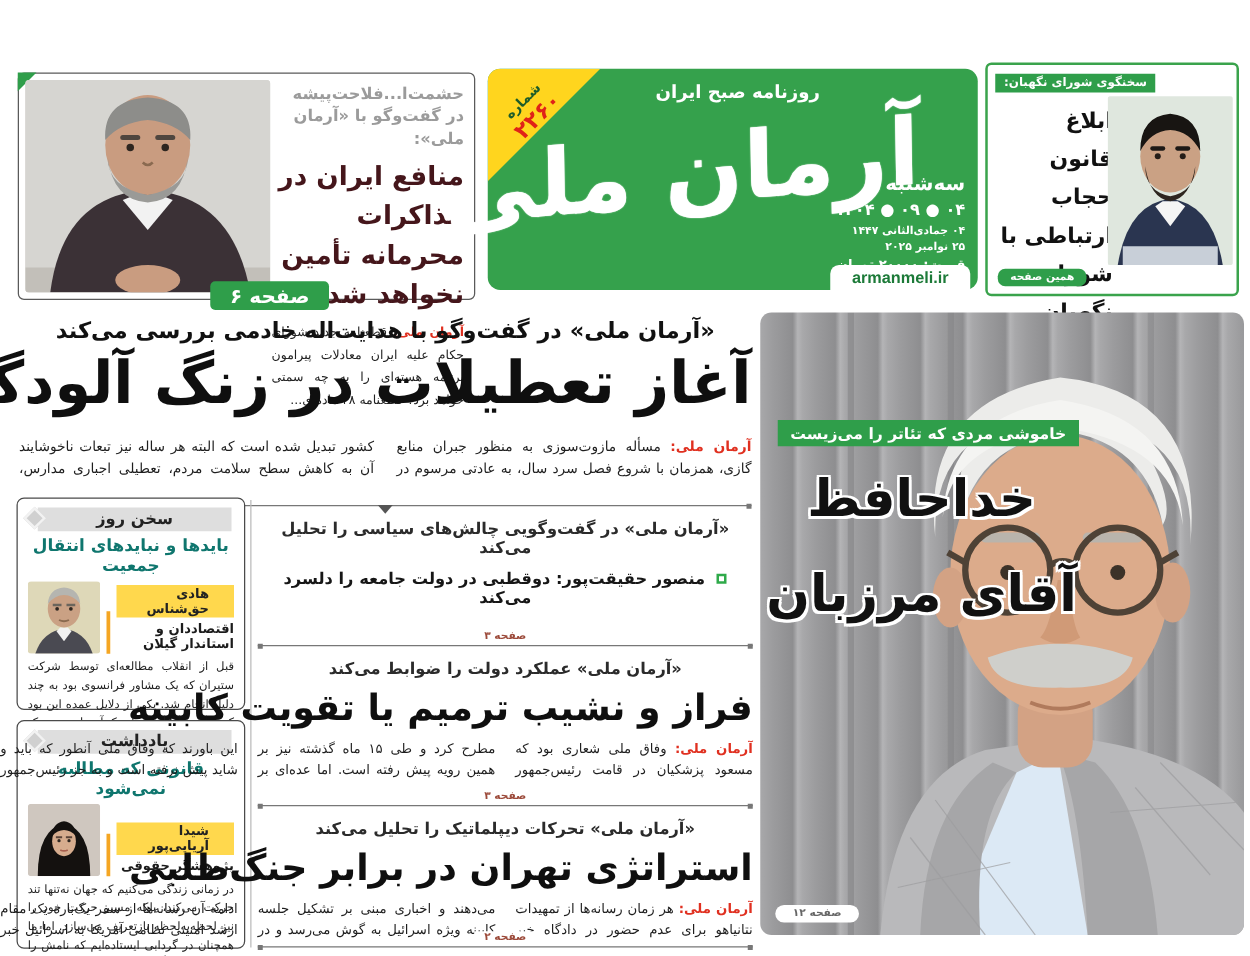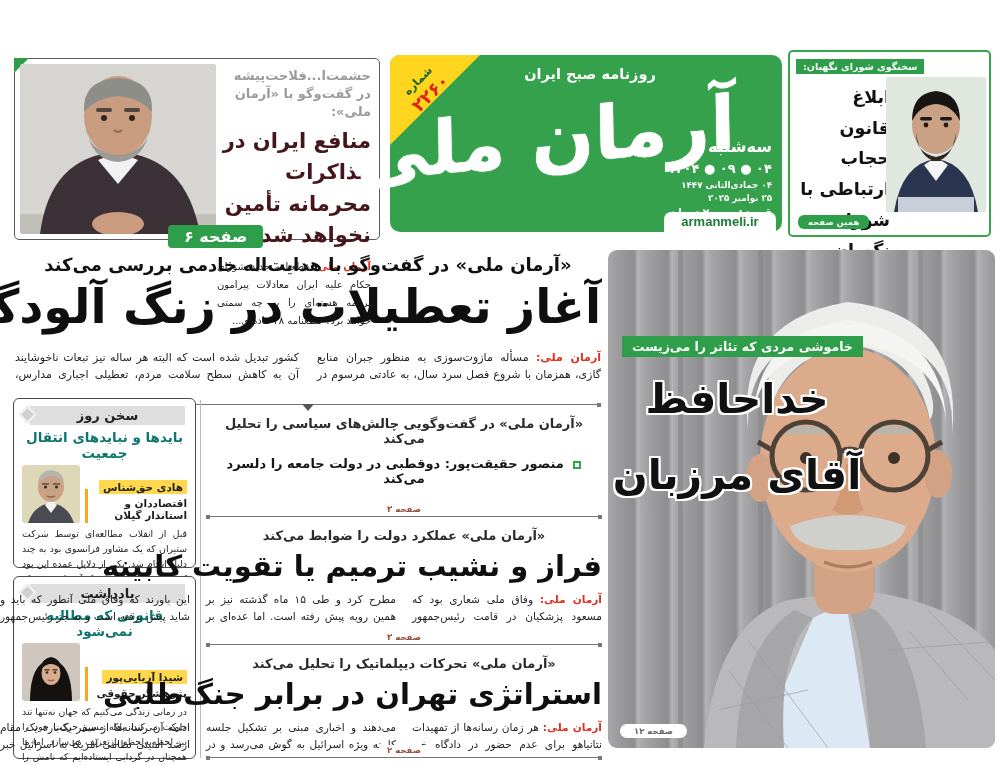--- a/index.html
+++ b/index.html
@@ -88,21 +88,21 @@
              text-align:center; font-size:13px; font-weight:bold; line-height:19px; color:#222; }
   .sidebox .head .diamond { position:absolute; left:-9px; top:2px; width:13px; height:13px;
              background:#d0d0d0; border:2px solid #f2f2f2; transform:rotate(45deg); }
   .sidebox h3 { text-align:center; font-size:13.5px; font-weight:bold; margin:4px 6px; color:#0f766e; }
   .authorrow { display:flex; flex-direction:row; margin:2px 8px 2px 8px; align-items:flex-end; gap:5px; }
   .authorrow .pic { width:58px; height:58px; border-radius:3px; overflow:hidden; flex:0 0 auto;
              position:relative; }
   .authorrow .bar { width:3px; height:34px; background:#f5a623; flex:0 0 auto; }
   .authorrow .who { flex:1; text-align:right; padding-bottom:2px; }
   .authorrow .name { display:inline-block; background:#ffd84d; font-size:10.5px; font-weight:bold;
-             padding:1px 4px; margin-bottom:3px; color:#222; }
+             padding:1px 20px; margin-bottom:3px; color:#222; }
   .authorrow .role { font-size:10.5px; font-weight:bold; color:#1c1c1c; }
   .sidebox .body { margin:3px 8px; font-size:9.3px; line-height:1.62; text-align:justify; color:#222; }
   .sidebox .foot { margin:1px 8px 5px; font-size:9.5px; color:#d0251a; font-weight:bold; text-align:left; }
 
   
   .vdivider { left:200px; top:400px; height:358px; border-left:1px solid #bbb; width:0; }
   .mid { left:206px; width:396px; text-align:center; }
   .mid .k { font-size:13px; font-weight:bold; color:#2b2b2b; }
   .mid h2 { font-size:29px; font-weight:bold; color:#0f0f0f; margin-top:6px; white-space:nowrap; }
   .mid .sub { font-size:13px; font-weight:bold; color:#161616; margin-top:10px; }

